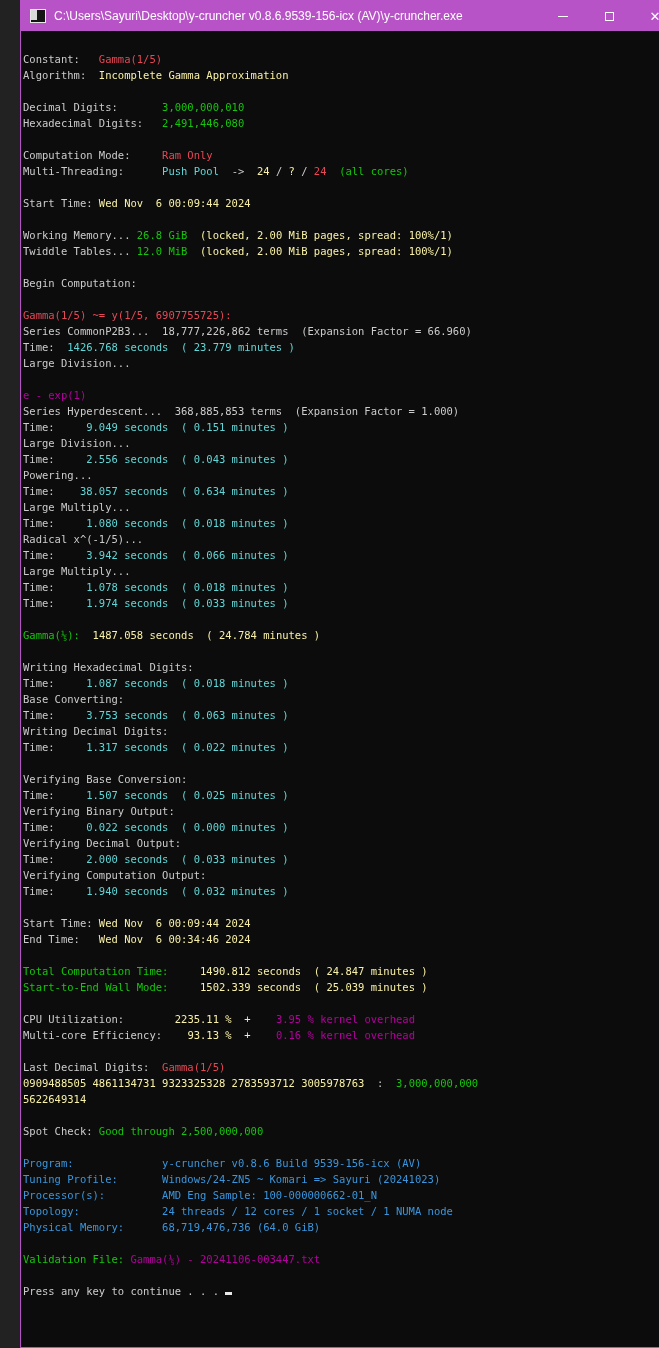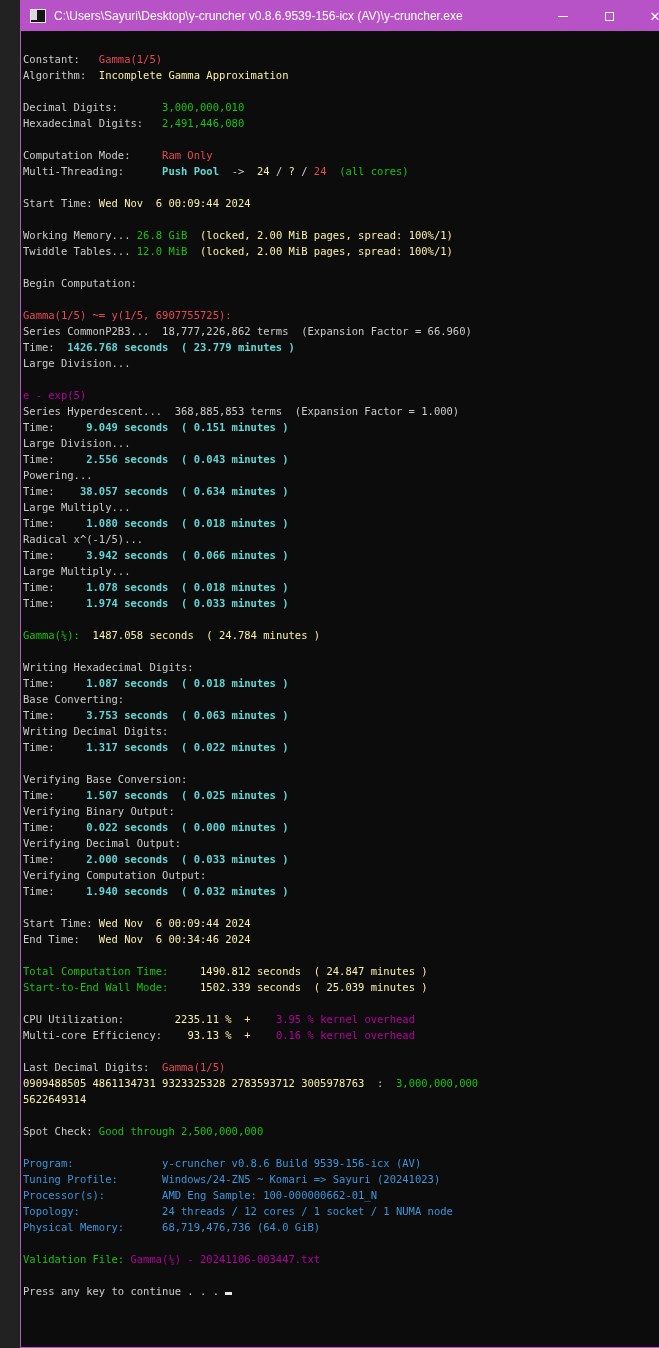--- a/index.html
+++ b/index.html
@@ -57,21 +57,21 @@
   }
   .line {
     height: 16px; line-height: 16px;
     font-size: 10.5px;
     white-space: pre;
   }
   .w { color: var(--white, #CCCCCC); }
   .r { color: var(--red, #E74856); }
   .g { color: var(--green, #16C60C); }
   .y { color: var(--yellow, #F9F1A5); }
-  .c { color: var(--cyan, #61D6D6); font-weight: bold; }
+  .c { color: var(--cyan, #61D6D6); }
   .b { color: var(--blue, #3A96DD); }
   .m { color: var(--magenta, #B4009E); }
   .cur {
     display: inline-block;
     width: 7px; height: 3px;
     background: #E8E8E8;
     vertical-align: 0px;
   }
 
   .scrollbar {
@@ -128,21 +128,21 @@
         <div class="line"><span class="w">Working Memory... </span><span class="g">26.8 GiB</span><span class="w">  </span><span class="y">(locked, 2.00 MiB pages, spread: 100%/1)</span></div>
         <div class="line"><span class="w">Twiddle Tables... </span><span class="g">12.0 MiB</span><span class="w">  </span><span class="y">(locked, 2.00 MiB pages, spread: 100%/1)</span></div>
         <div class="line"></div>
         <div class="line"><span class="w">Begin Computation:</span></div>
         <div class="line"></div>
         <div class="line"><span class="r">Gamma(1/5) ~= y(1/5, 6907755725):</span></div>
         <div class="line"><span class="w">Series CommonP2B3...  18,777,226,862 terms  (Expansion Factor = 66.960)</span></div>
         <div class="line"><span class="w">Time:</span><span class="c">  1426.768 seconds  ( 23.779 minutes )</span></div>
         <div class="line"><span class="w">Large Division...</span></div>
         <div class="line"></div>
-        <div class="line"><span class="m">e - exp(5)</span></div>
+        <div class="line"><span class="m">e - exp(1)</span></div>
         <div class="line"><span class="w">Series Hyperdescent...  368,885,853 terms  (Expansion Factor = 1.000)</span></div>
         <div class="line"><span class="w">Time:</span><span class="c">     9.049 seconds  ( 0.151 minutes )</span></div>
         <div class="line"><span class="w">Large Division...</span></div>
         <div class="line"><span class="w">Time:</span><span class="c">     2.556 seconds  ( 0.043 minutes )</span></div>
         <div class="line"><span class="w">Powering...</span></div>
         <div class="line"><span class="w">Time:</span><span class="c">    38.057 seconds  ( 0.634 minutes )</span></div>
         <div class="line"><span class="w">Large Multiply...</span></div>
         <div class="line"><span class="w">Time:</span><span class="c">     1.080 seconds  ( 0.018 minutes )</span></div>
         <div class="line"><span class="w">Radical x^(-1/5)...</span></div>
         <div class="line"><span class="w">Time:</span><span class="c">     3.942 seconds  ( 0.066 minutes )</span></div>

